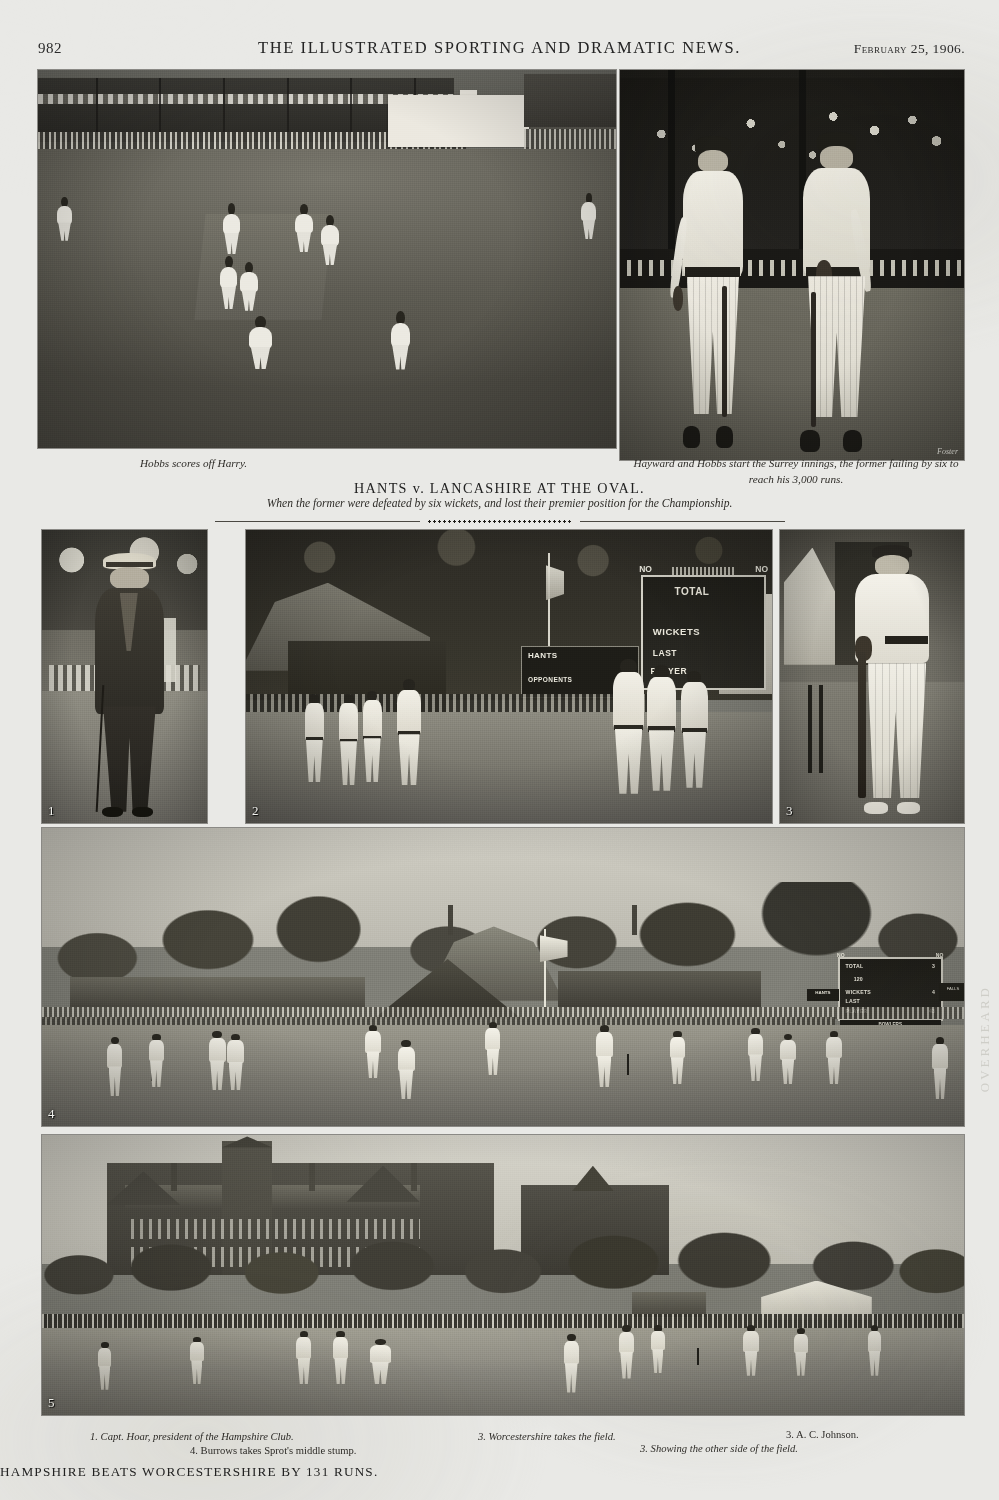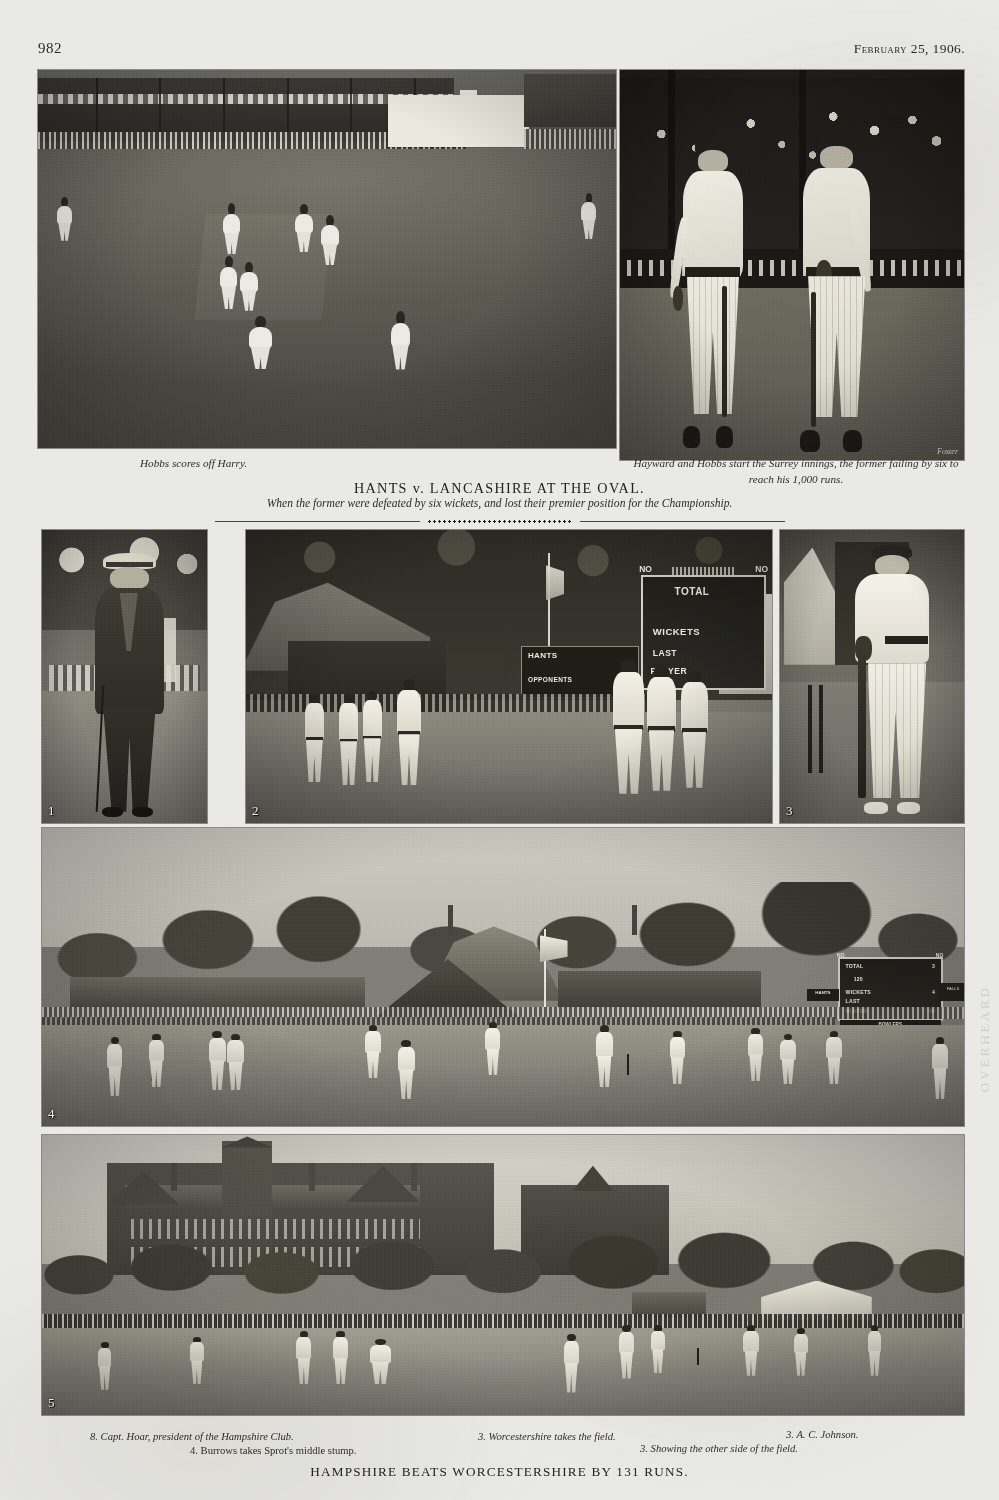--- a/index.html
+++ b/index.html
@@ -359,31 +359,32 @@
     background:linear-gradient(#6f6d62,#4c4a42);}
   .p5crowd{position:absolute;left:0;top:64%;width:100%;height:6%;
     background:repeating-linear-gradient(90deg,
       #d8d6cb 0 2px,#2f2d27 2px 5px,#cecbc0 5px 6px,#35332c 6px 10px);opacity:.9;}
   .p5field{position:absolute;left:0;top:69%;width:100%;height:31%;
     background:linear-gradient(#a3a195,#8d8b82 50%,#7e7c74);}
 
   
   #cap1{position:absolute;left:90px;top:1431px;font-style:italic;font-size:10.6px;color:#2e2c28;}
   #cap2{position:absolute;left:478px;top:1431px;font-style:italic;font-size:10.6px;color:#2e2c28;}
-  #cap3{position:absolute;left:786px;top:1429px;font-style:italic;font-size:10.6px;color:#2e2c28;}
+  #cap3{position:absolute;left:786px;top:1429px;font-size:10.6px;color:#2e2c28;}
   #cap4{position:absolute;left:190px;top:1445px;font-size:10.6px;color:#2e2c28;}
   #cap5{position:absolute;left:640px;top:1443px;font-style:italic;font-size:10.6px;color:#2e2c28;}
-  #headline2{position:absolute;left:0;right:0;top:1464px;text-align:center;
+  #headline2{position:absolute;left:0;right:0;top:1464px;
     font-size:13.2px;letter-spacing:1.2px;color:#232323;}
 </style>
 </head>
 <body>
 
 <div class="masthead">
   <div class="folio">982</div>
+  <div class="mast-title">THE ILLUSTRATED SPORTING AND DRAMATIC NEWS.</div>
   <div class="mast-date">February 25, 1906.</div>
 </div>
 
 <div class="photo" id="photoA">
   <div class="ovalSky"></div>
   <div class="ovalStand"></div>
   <div class="awning"></div>
   <div class="standPillar" style="left:10%"></div>
   <div class="standPillar" style="left:21%"></div>
   <div class="standPillar" style="left:32%"></div>
@@ -479,21 +480,21 @@
     <div class="bat" style="left:16%;top:50%"></div>
     <div class="boot" style="left:2%"></div>
     <div class="boot" style="left:58%"></div>
   </div>
   <div class="sig">Foster</div>
   <div class="grain"></div>
   <div class="vig"></div>
 </div>
 
 <div class="capI" id="capA">Hobbs scores off Harry.</div>
-<div class="capI" id="capB">Hayward and Hobbs start the Surrey innings, the former failing by six to reach his 1,000 runs.</div>
+<div class="capI" id="capB">Hayward and Hobbs start the Surrey innings, the former failing by six to reach his 3,000 runs.</div>
 <div id="headline1">HANTS v. LANCASHIRE AT THE OVAL.</div>
 <div id="subline1">When the former were defeated by six wickets, and lost their premier position for the Championship.</div>
 <div class="divider">
   <div class="ln l"></div>
   <div class="dots"></div>
   <div class="ln r"></div>
 </div>
 
 <div class="photo" id="photo1">
   <div class="p1bg"></div>
@@ -796,21 +797,21 @@
       <div class="b"></div>
       <div class="g"></div>
     </div>
   <div class="stump" style="left:71%;top:76%;height:6%;width:2px"></div>
 
   <div class="num">5</div>
   <div class="grain"></div>
   <div class="vig"></div>
 </div>
 
-<div id="cap1">8. Capt. Hoar, president of the Hampshire Club.</div>
+<div id="cap1">1. Capt. Hoar, president of the Hampshire Club.</div>
 <div id="cap2">3. Worcestershire takes the field.</div>
 <div id="cap3">3. A. C. Johnson.</div>
 <div id="cap4">4. Burrows takes Sprot's middle stump.</div>
 <div id="cap5">3. Showing the other side of the field.</div>
 <div id="headline2">HAMPSHIRE BEATS WORCESTERSHIRE BY 131 RUNS.</div>
 
 <div class="bleed">OVERHEARD</div>
 <div class="paper-grain"></div>
 
 </body></html>

